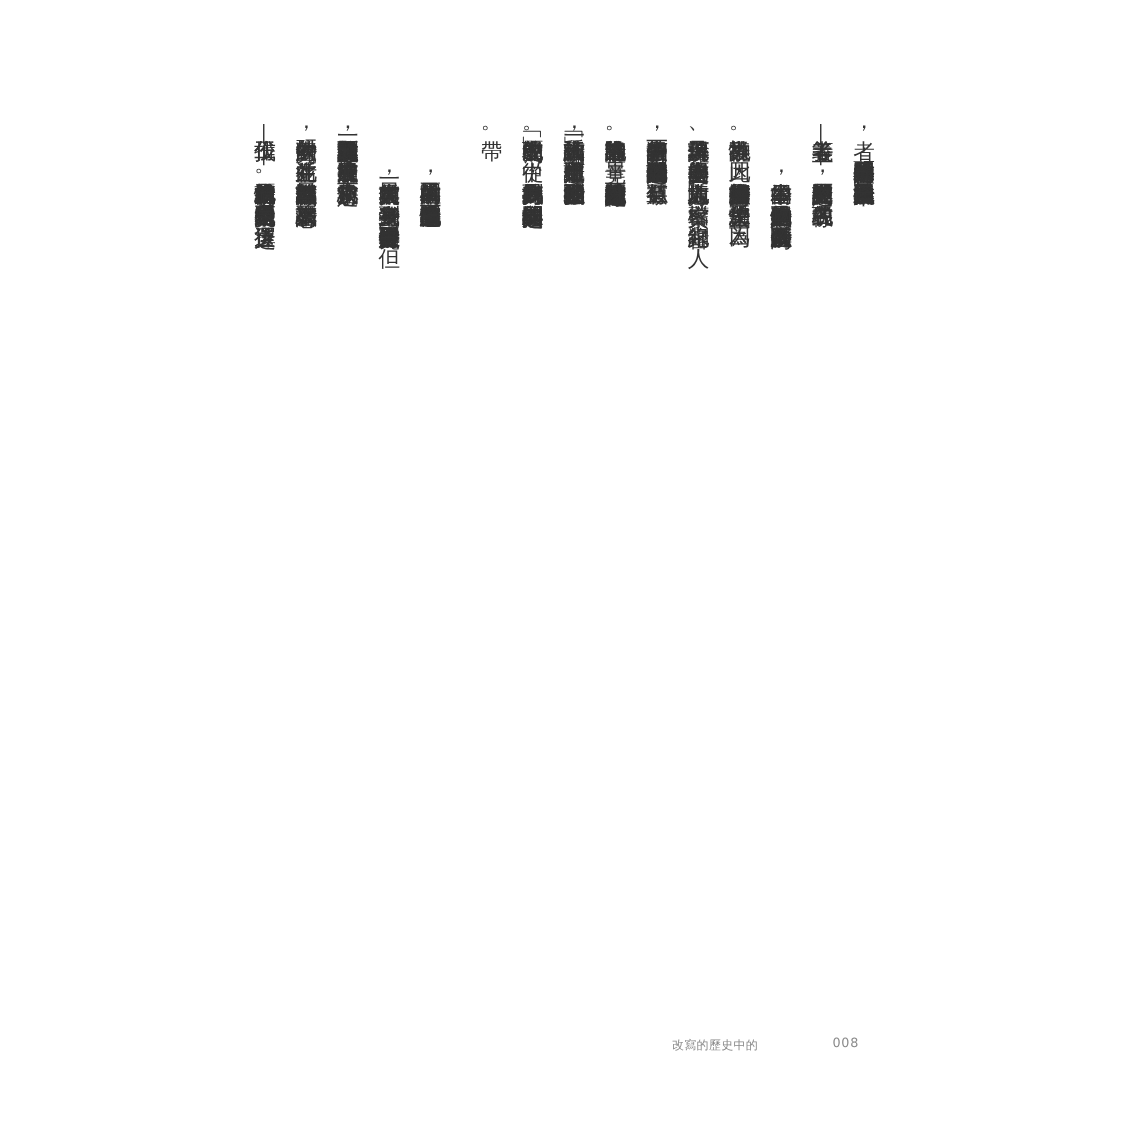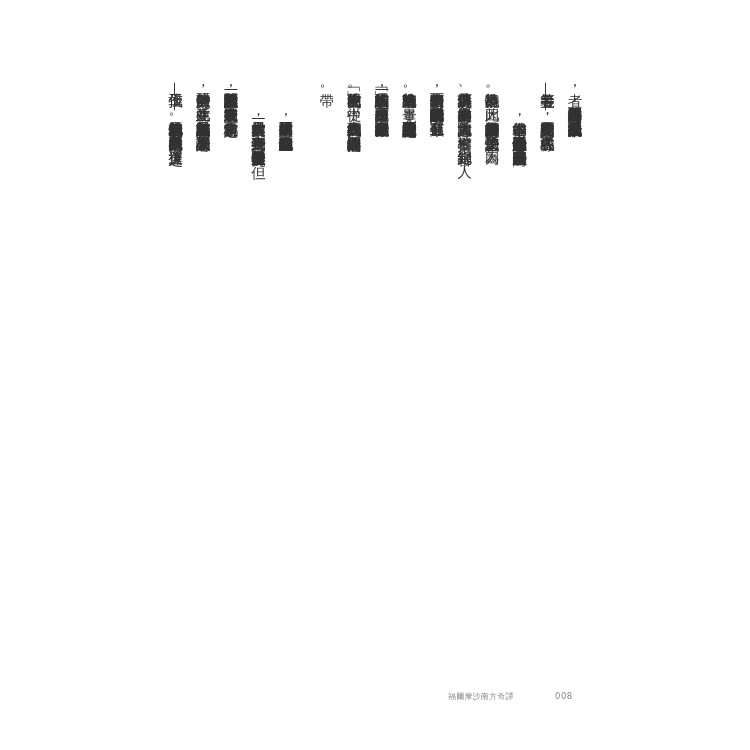--- a/index.html
+++ b/index.html
@@ -72,15 +72,15 @@
       <div class="col">乩童降神講述出來的故事。畢竟，這樣的敘述方式有可能被排除在正確的歷史認識之外，</div>
       <div class="col">被當作一種「騙人的話語」，然而正是在這類奇譚中，我才感受到那些埋沒在不斷被抽換</div>
       <div class="col">改寫的歷史中的「現在」。從中，我找到身為異鄉人的自身，與這個島嶼之間的連接紐</div>
       <div class="col">帶。</div>
       <div class="col indent section-gap">為了更加明確本書的目的，我想先在此處稍微說明一下自己的事情。</div>
       <div class="col indent">在東日本大震災的前一年，我隻身來到臺灣。在研究所取得博士學位固然是好事，但</div>
       <div class="col">與許多博士生一樣面對難以就業的問題，在沒有未來展望的狀況下，下定決心前來我當作</div>
       <div class="col">研究對象的臺灣，並在此生活。在日本無論如何都難以就職的話，不如心一橫來臺灣試著</div>
       <div class="col">找份工作——當初就是抱著此般灑脫的心情。原本我就不是中國文學系出身，之後還選擇</div>
     </div>
-  <span class="footer-title">福爾摩沙南方奇譚</span>
+  <span class="footer-title">改寫的歷史中的</span>
   <span class="footer-page-number">008</span>
 </div>
 
 </body></html>

